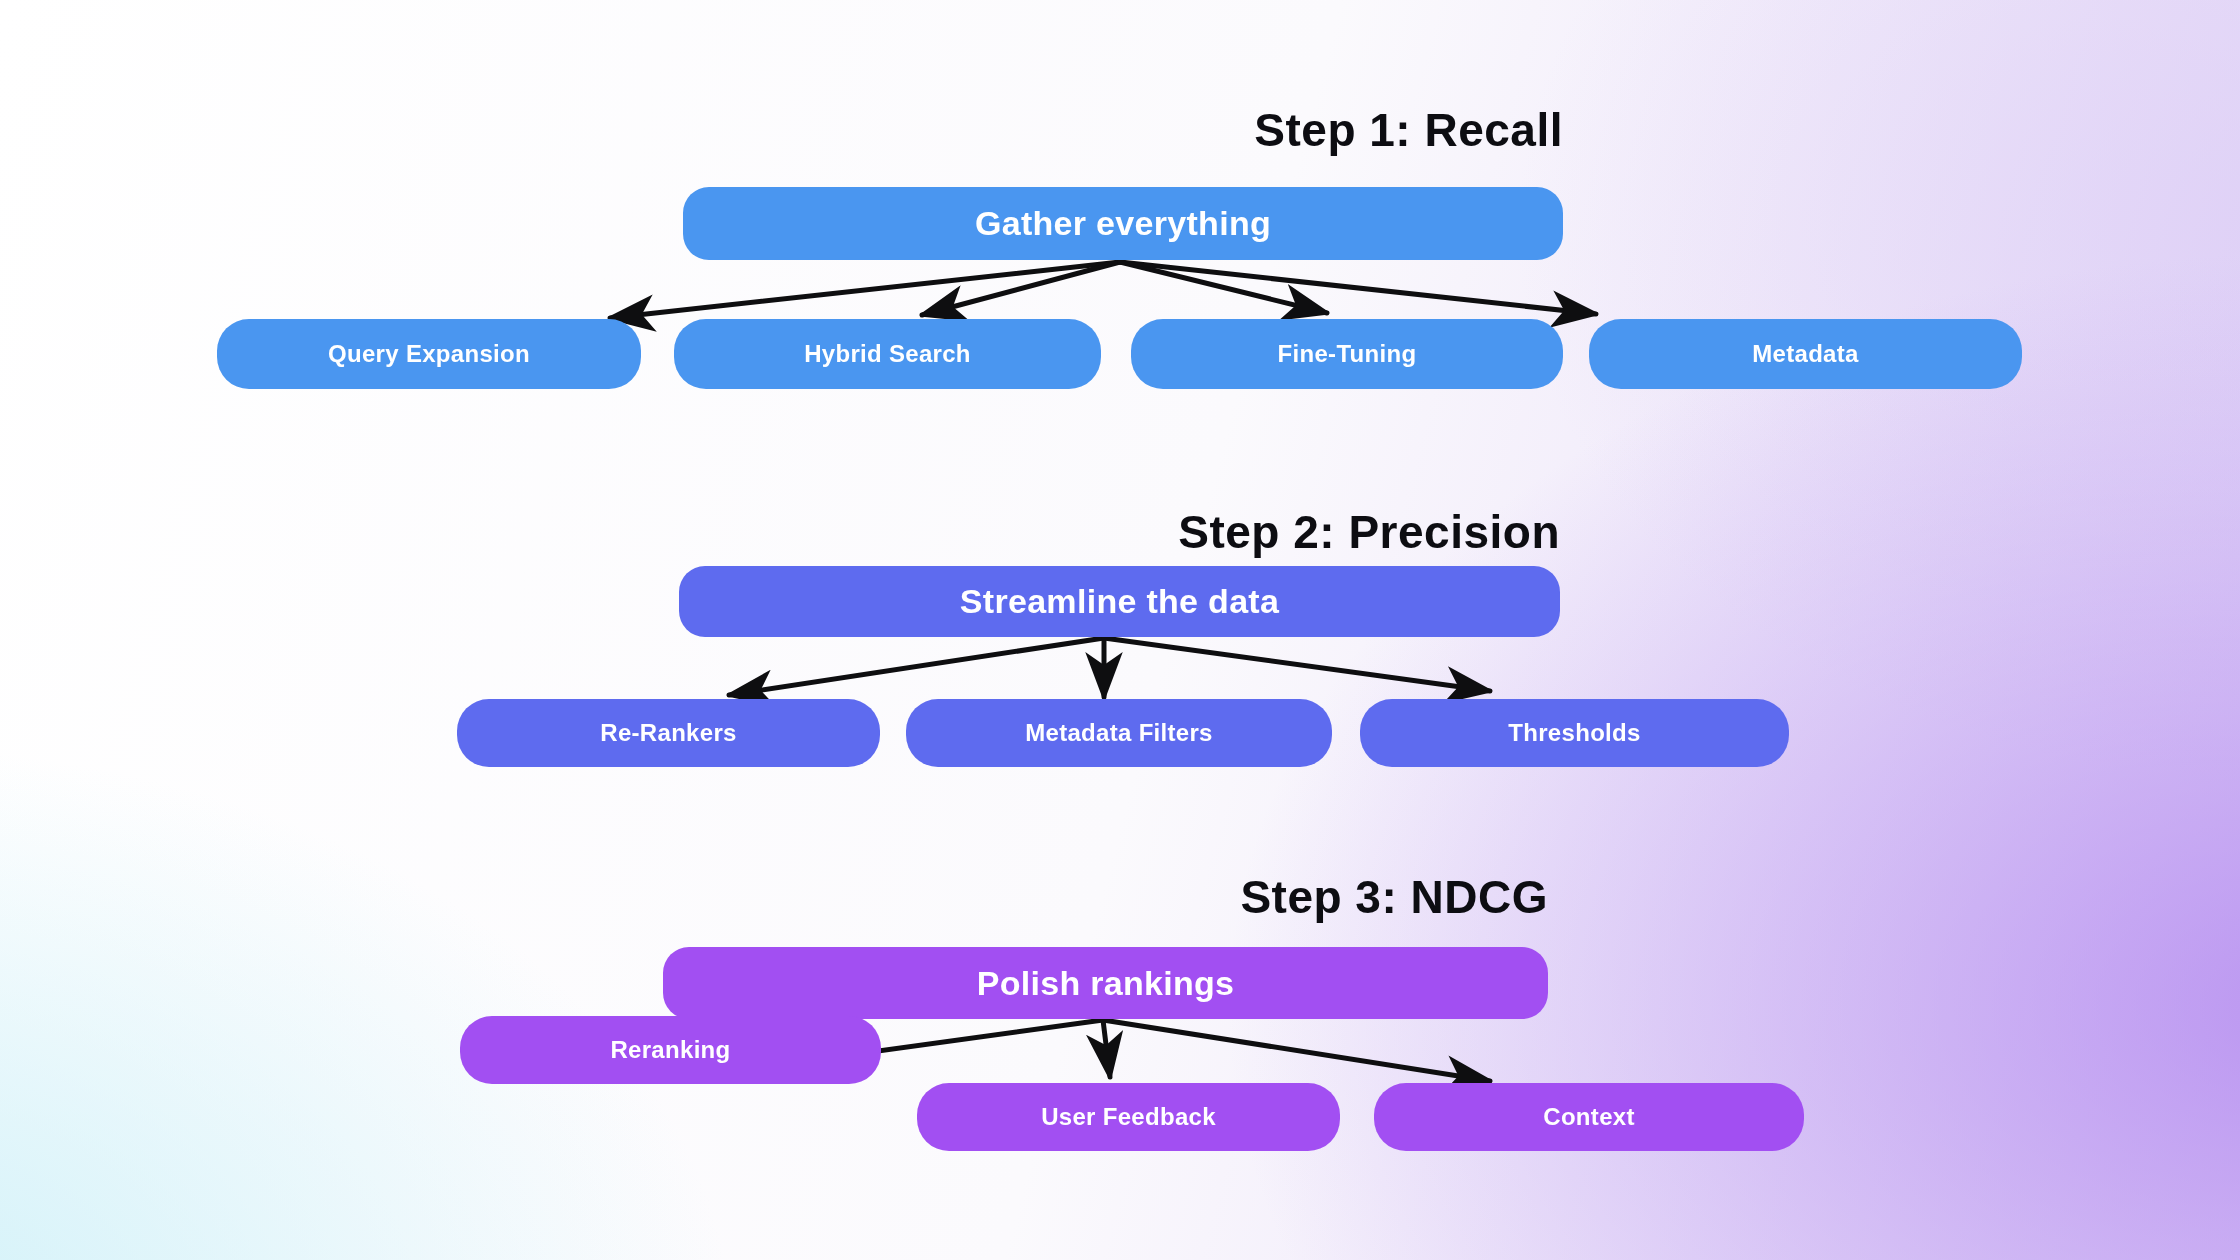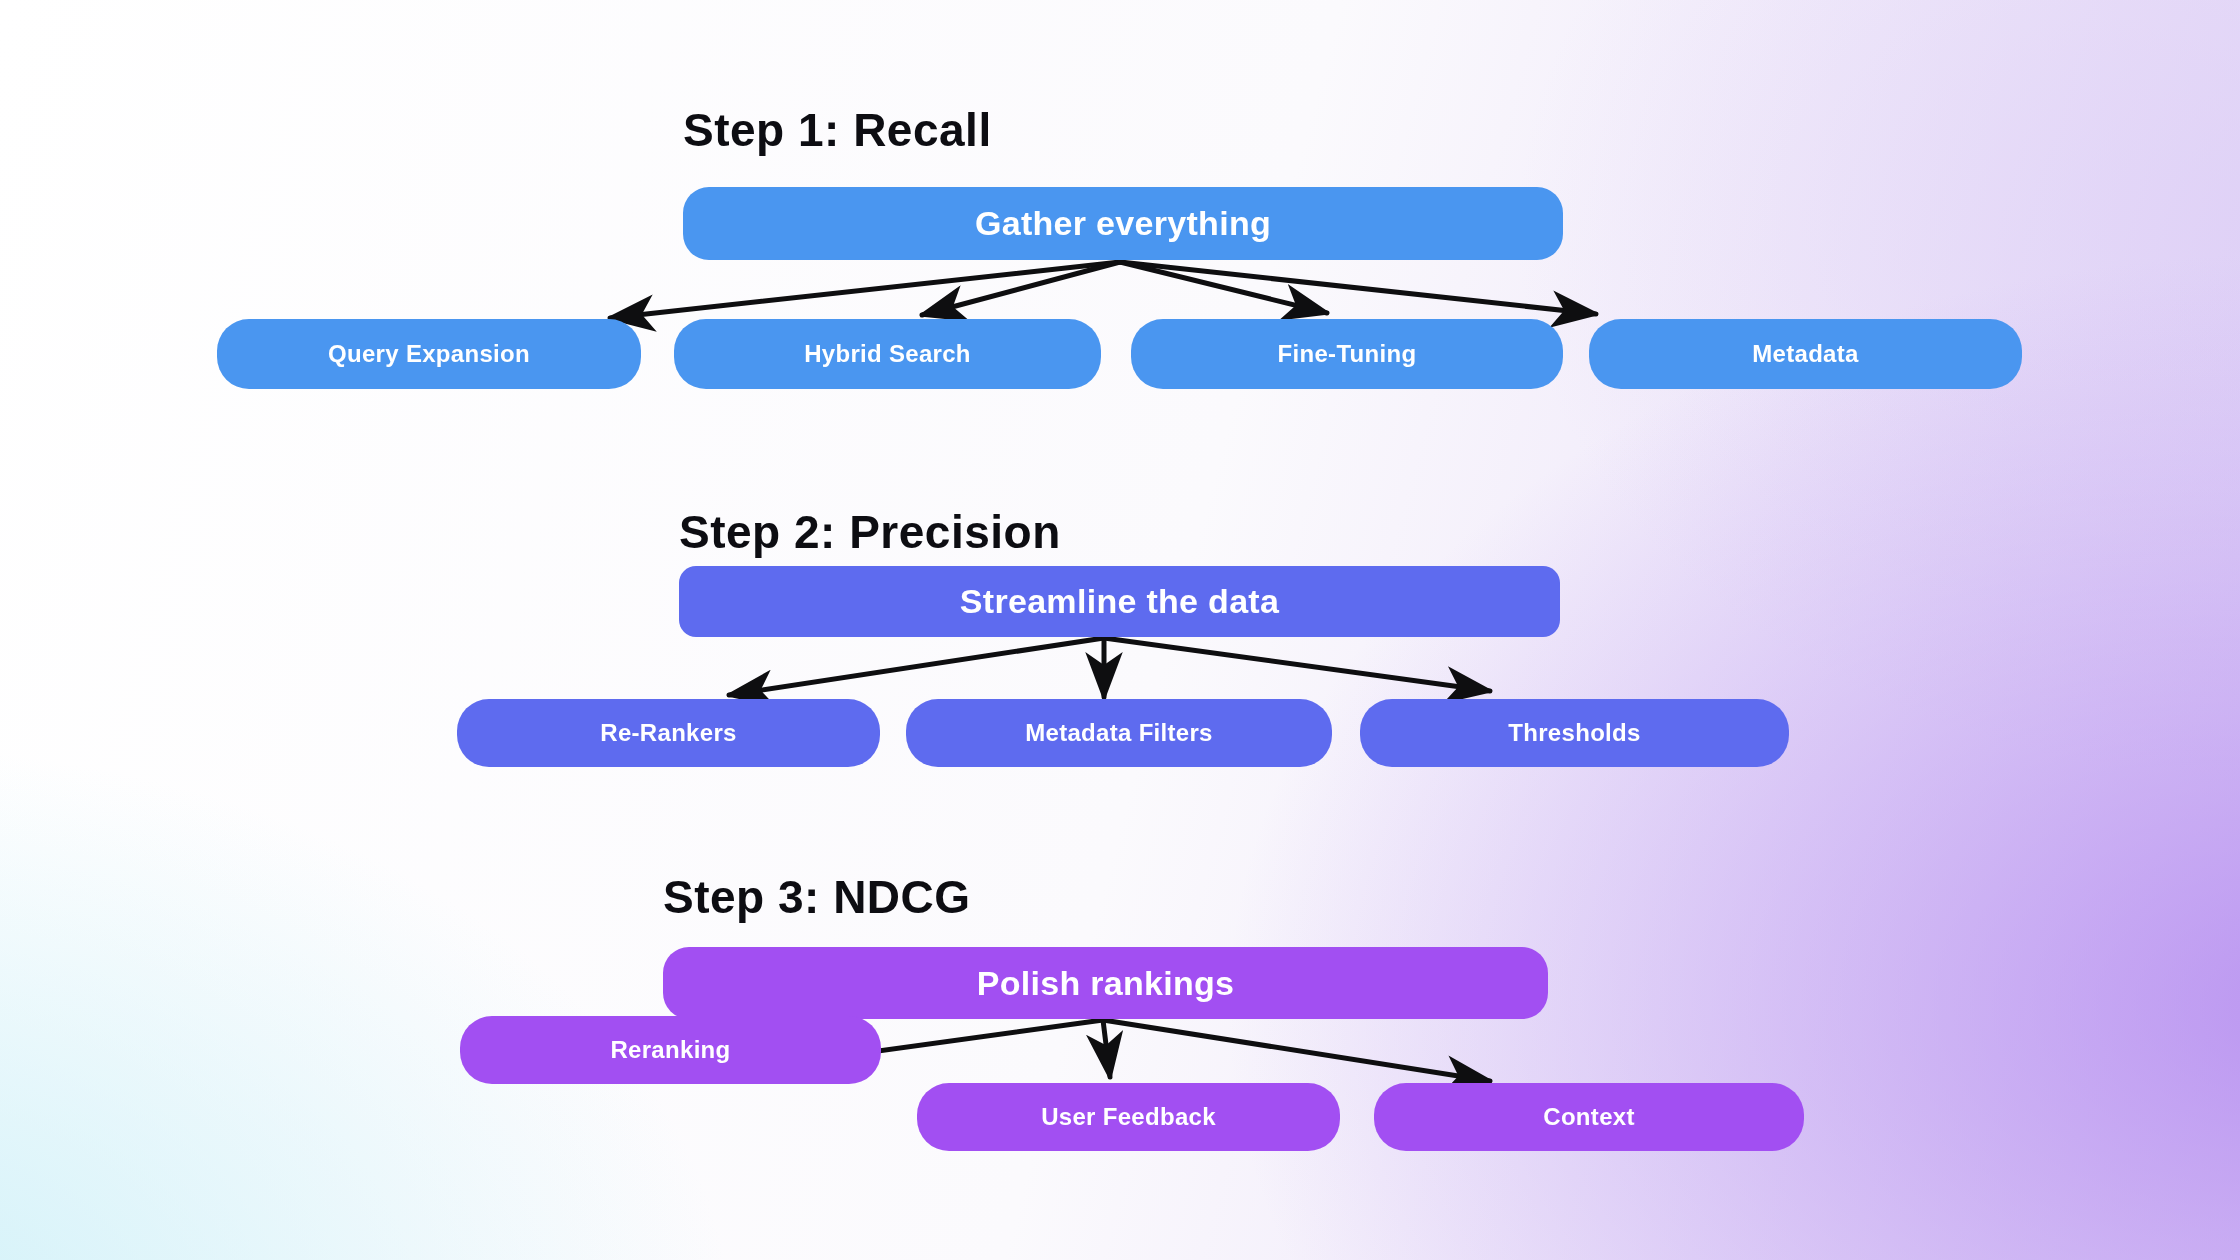--- a/index.html
+++ b/index.html
@@ -9,21 +9,21 @@
   }
   .canvas{
     position:relative;width:2240px;height:1260px;overflow:hidden;
     background:
       radial-gradient(1500px 1050px at 103% 80%, rgba(163,112,238,0.62) 0%, rgba(186,152,242,0.30) 48%, rgba(186,152,242,0) 72%),
       radial-gradient(1150px 850px at 101% 18%, rgba(216,200,246,0.55) 0%, rgba(216,200,246,0) 65%),
       radial-gradient(1400px 950px at -6% 106%, rgba(205,240,248,0.95) 0%, rgba(210,240,247,0) 62%),
       linear-gradient(105deg, #ffffff 0%, #fbfafd 52%, #e2d4f6 100%);
   }
   .section-title{
-    position:absolute;text-align:left;
+    position:absolute;text-align:right;
     font-size:46px;font-weight:700;letter-spacing:.5px;
     color:var(--title-color,#0d0d12);
   }
   .node{
     position:absolute;display:flex;align-items:center;justify-content:center;
     color:#ffffff;font-weight:700;font-size:24px;letter-spacing:.3px;
   }
   .node.parent{border-radius:26px;font-size:34px;}
   .node.child{border-radius:32px;}
   .s1{background:var(--s1-color,#4a96f0);}
@@ -79,21 +79,21 @@
   </div>
   <div class="node child s1" style="left:1131px;top:319px;width:432px;height:70px;">
     <span>Fine-Tuning</span>
   </div>
   <div class="node child s1" style="left:1589px;top:319px;width:433px;height:70px;">
     <span>Metadata</span>
   </div>
 
   <div class="section-title" style="left:679px;top:505px;width:881px;">Step 2: Precision</div>
 
-  <div class="node parent s2" style="left:679px;top:566px;width:881px;height:71px;border-radius:17px;">
+  <div class="node parent s2" style="left:679px;top:566px;width:881px;height:71px;">
     <span>Streamline the data</span>
   </div>
 
   <div class="node child s2" style="left:457px;top:699px;width:423px;height:68px;">
     <span>Re-Rankers</span>
   </div>
   <div class="node child s2" style="left:906px;top:699px;width:426px;height:68px;">
     <span>Metadata Filters</span>
   </div>
   <div class="node child s2" style="left:1360px;top:699px;width:429px;height:68px;">

